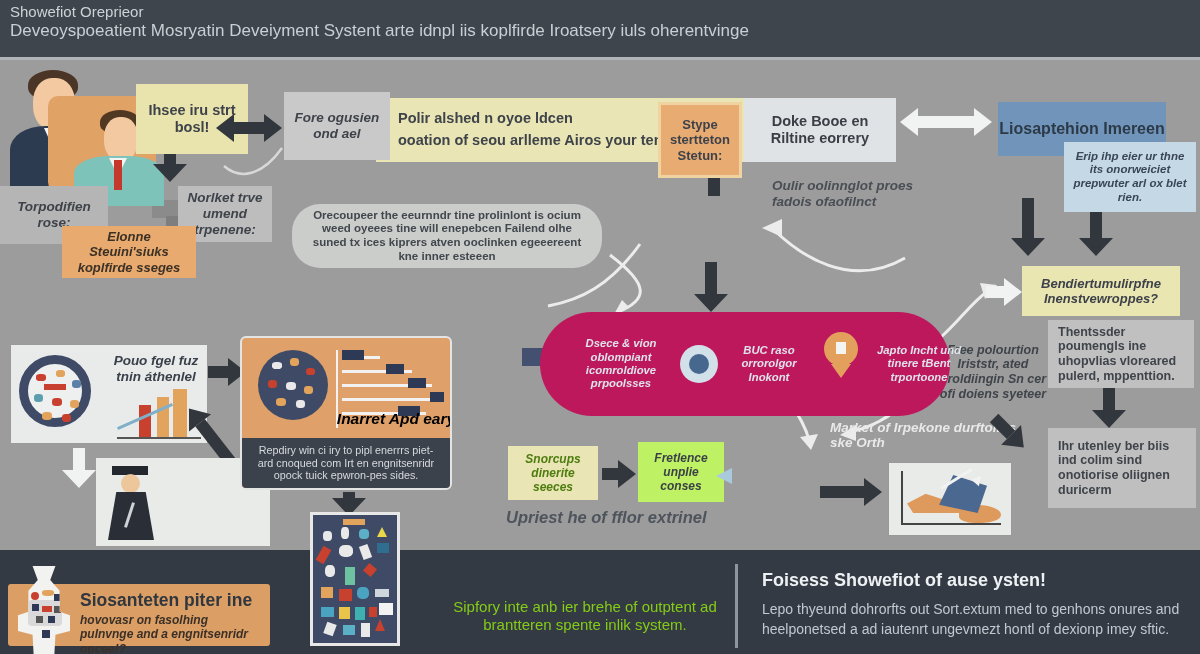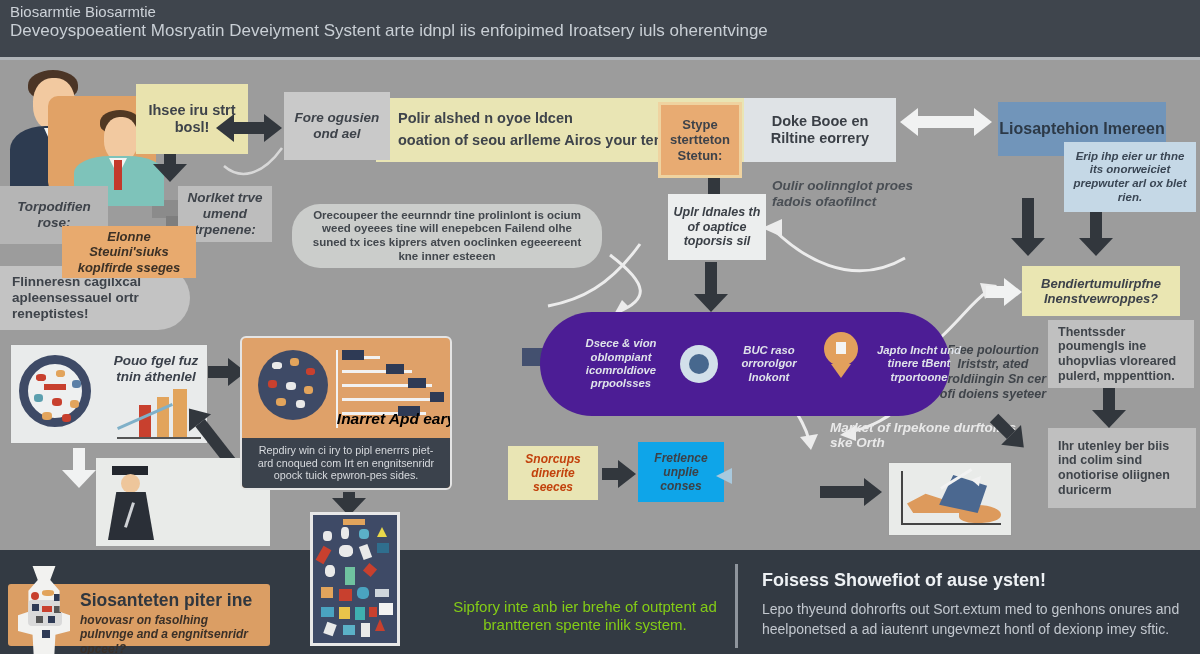--- a/index.html
+++ b/index.html
@@ -23,22 +23,22 @@
   .h-arrow.white .headR{border-left-color:#f1f2f2;}
   .h-arrow.white .headL{border-right-color:#f1f2f2;}
   .speck{position:absolute;display:block;}
 </style>
 </head>
 <body>
 
 <div id="canvas">
 
   <div class="abs" style="left:0;top:0;width:1200px;height:60px;background:#3f454d;border-bottom:3px solid #b0b4b8;z-index:20;">
-    <div class="abs" style="left:10px;top:3px;font-size:15px;color:#cdd2d8;">Biosarmtie Biosarmtie</div>
-    <div class="abs" style="left:10px;top:21px;font-size:17px;color:#c9cfd5;">Deveoyspoeatient Mosryatin Deveiyment Systent arte idnpl iis enfoipimed Iroatsery iuls oherentvinge</div>
+    <div class="abs" style="left:10px;top:3px;font-size:15px;color:#cdd2d8;">Showefiot Oreprieor</div>
+    <div class="abs" style="left:10px;top:21px;font-size:17px;color:#c9cfd5;">Deveoyspoeatient Mosryatin Deveiyment Systent arte idnpl iis koplfirde Iroatsery iuls oherentvinge</div>
   </div>
 
   <svg class="abs" style="left:0;top:0;z-index:4;" width="1200" height="654" viewBox="0 0 1200 654">
     <path d="M610,255 C650,285 648,300 618,312" stroke="#ececec" stroke-width="3" fill="none"></path>
     <polygon points="612,318 628,306 622,300" fill="#ececec"></polygon>
     <path d="M905,258 C850,290 800,255 774,230" stroke="#ececec" stroke-width="3" fill="none"></path>
     <polygon points="762,228 782,219 782,237" fill="#ececec"></polygon>
     <path d="M940,338 C962,318 972,302 988,291" stroke="#ececec" stroke-width="3" fill="none"></path>
     <polygon points="997,285 980,283 985,299" fill="#ececec"></polygon>
     <path d="M905,400 C892,418 868,428 850,432" stroke="#ececec" stroke-width="3" fill="none"></path>
@@ -97,37 +97,35 @@
       <div class="head"></div>
   </div>
   <div class="v-arrow" style="left:1079px;top:198px;z-index:8;">
     <div class="stem" style="height:40px;"></div>
       <div class="head"></div>
   </div>
 
   <div class="abs left-align box" style="left:772px;top:172px;width:150px;height:44px;font-size:13.5px;font-style:italic;font-weight:600;color:#494e54;z-index:8;">Oulir oolinnglot proes fadois ofaofilnct</div>
 
   <div class="abs" style="left:708px;top:178px;width:12px;height:18px;background:#32373d;z-index:7;"></div>
-  <div class="abs box" style="left:668px;top:194px;width:98px;height:66px;background:#eceeee;font-size:12.5px;font-style:italic;font-weight:700;color:#3b4047;padding:4px;z-index:8;">Uplr ldnales th of oaptice toporsis sil</div>
   <div class="v-arrow" style="left:694px;top:262px;z-index:8;">
     <div class="stem" style="height:32px;"></div>
       <div class="head"></div>
   </div>
 
   <div class="abs box" style="left:0;top:186px;width:108px;height:58px;background:#b5b5b5;font-size:13.5px;font-style:italic;font-weight:600;color:#3e434a;padding:4px;z-index:16;">Torpodifien rose:</div>
   <div class="abs box" style="left:178px;top:186px;width:94px;height:56px;background:#bdbdbd;font-size:13.5px;font-style:italic;font-weight:600;color:#3e434a;padding:4px;z-index:16;">Norlket trve umend trpenene:</div>
   <div class="v-arrow" style="left:153px;top:134px;z-index:15;">
     <div class="stem" style="height:30px;"></div>
       <div class="head"></div>
   </div>
   <div class="abs box" style="left:62px;top:226px;width:134px;height:52px;background:#e8aa6e;font-size:13px;font-style:italic;font-weight:700;color:#3c3126;padding:4px;z-index:17;">Elonne Steuini'siuks koplfirde sseges</div>
 
   <div class="abs box" style="left:292px;top:204px;width:310px;height:64px;background:#cbcdcb;border-radius:28px;font-size:11.5px;font-weight:600;color:#42474d;padding:8px 16px;z-index:10;">Orecoupeer the eeurnndr tine prolinlont is ocium weed oyeees tine will enepebcen Failend olhe suned tx ices kiprers atven ooclinken egeeereent kne inner esteeen</div>
 
-  <div class="abs left-align box" style="left:0;top:266px;width:190px;height:64px;background:#c3c3c3;border-radius:0 36px 36px 0;font-size:13.5px;font-weight:600;color:#3e434a;padding:6px 12px;z-index:10;">Flinneresn cagilxcal apleensessauel ortr reneptistes!</div>
 
   <div class="abs" style="left:10px;top:344px;width:198px;height:100px;background:#e9ebeb;border:1px solid #9a9a9a;z-index:10;">
     <div class="abs" style="left:8px;top:10px;width:72px;height:72px;border:9px solid #3e4a66;border-radius:50%;background:#eef0f0;">
       <span class="speck" style="left:8px;top:10px;width:10px;height:7px;background:#c8402e;border-radius:40%;"></span>
       <span class="speck" style="left:28px;top:6px;width:9px;height:7px;background:#e2a45c;border-radius:40%;"></span>
       <span class="speck" style="left:44px;top:16px;width:9px;height:8px;background:#5b7fa6;border-radius:40%;"></span>
       <span class="speck" style="left:6px;top:30px;width:9px;height:8px;background:#5b9fae;border-radius:40%;"></span>
       <span class="speck" style="left:24px;top:34px;width:10px;height:8px;background:#c8402e;border-radius:40%;"></span>
       <span class="speck" style="left:42px;top:36px;width:9px;height:8px;background:#e2a45c;border-radius:40%;"></span>
       <span class="speck" style="left:14px;top:48px;width:10px;height:8px;background:#e2a45c;border-radius:40%;"></span>
@@ -224,21 +222,21 @@
     <span class="speck" style="left:56px;top:92px;width:8px;height:10px;background:#c8402e;"></span>
     <span class="speck" style="left:66px;top:88px;width:14px;height:12px;background:#f2f2f2;"></span>
     <span class="speck" style="left:12px;top:108px;width:10px;height:12px;background:#e9e9e9;transform:rotate(20deg);"></span>
     <span class="speck" style="left:30px;top:110px;width:12px;height:10px;background:#5bb0c8;"></span>
     <span class="speck" style="left:48px;top:108px;width:9px;height:14px;background:#e9e9e9;"></span>
     <span class="speck" style="left:62px;top:104px;width:10px;height:12px;background:#c8402e;clip-path:polygon(50% 0,100% 100%,0 100%);"></span>
   </div>
 
   <div class="abs" style="left:522px;top:348px;width:22px;height:18px;background:#43506f;z-index:9;"></div>
 
-  <div class="abs" style="left:540px;top:312px;width:410px;height:104px;background:#4c1d95;border-radius:52px;z-index:9;">
+  <div class="abs" style="left:540px;top:312px;width:410px;height:104px;background:#be185d;border-radius:52px;z-index:9;">
     <div class="abs left-align box" style="left:30px;top:16px;width:102px;height:72px;font-size:11.3px;font-style:italic;font-weight:700;color:#dfe3ea;text-align:center;justify-content:center;">Dsece &amp; vion oblompiant icomroldiove prpoolsses</div>
     <div class="abs" style="left:140px;top:33px;width:38px;height:38px;background:#d2e0ea;border-radius:50%;">
       <span class="speck" style="left:9px;top:9px;width:20px;height:20px;background:#47688e;border-radius:50%;"></span>
     </div>
     <div class="abs box" style="left:188px;top:22px;width:82px;height:60px;font-size:11.3px;font-style:italic;font-weight:700;color:#dfe3ea;">BUC raso orrorolgor Inokont</div>
     <div class="abs" style="left:284px;top:20px;width:34px;height:48px;">
       <span class="speck" style="left:0;top:0;width:34px;height:34px;background:#e2a05c;border-radius:50%;"></span>
       <span class="speck" style="left:12px;top:10px;width:10px;height:12px;background:#f4f4f2;"></span>
       <span class="speck" style="left:7px;top:32px;width:0;height:0;border-left:10px solid transparent;border-right:10px solid transparent;border-top:14px solid #e2a05c;"></span>
     </div>
@@ -256,28 +254,29 @@
   <div class="v-arrow" style="left:1092px;top:388px;z-index:9;">
     <div class="stem" style="height:22px;"></div>
       <div class="head"></div>
   </div>
   <div class="abs left-align box" style="left:1048px;top:428px;width:148px;height:80px;background:#bfbfbf;font-size:12.5px;font-weight:600;color:#3f444a;padding:6px 10px;z-index:10;">Ihr utenley ber biis ind colim sind onotiorise oliignen duricerm</div>
   <div class="h-arrow" style="left:1004px;top:408px;transform:rotate(45deg);transform-origin:left top;z-index:9;">
     <div class="stem" style="width:24px;"></div>
       <div class="headR"></div>
   </div>
 
-  <div class="abs box" style="left:508px;top:446px;width:90px;height:54px;background:#e9e5b4;font-size:12px;font-style:italic;font-weight:700;color:#c2410c;padding:4px;z-index:10;">Snorcups dinerite seeces</div>
+  <div class="abs box" style="left:508px;top:446px;width:90px;height:54px;background:#e9e5b4;font-size:12px;font-style:italic;font-weight:700;color:#4d7c0f;padding:4px;z-index:10;">Snorcups dinerite seeces</div>
   <div class="h-arrow" style="left:602px;top:460px;z-index:10;">
     <div class="stem" style="width:16px;"></div>
       <div class="headR"></div>
   </div>
-  <div class="abs box" style="left:638px;top:442px;width:86px;height:60px;background:#0ea5e9;font-size:12px;font-style:italic;font-weight:700;color:#3c4147;padding:4px;z-index:10;">Fretlence unplie conses</div>
+  <div class="abs box" style="left:638px;top:442px;width:86px;height:60px;background:#bef264;font-size:12px;font-style:italic;font-weight:700;color:#3c4147;padding:4px;z-index:10;">Fretlence unplie conses</div>
   <div class="abs" style="left:716px;top:468px;width:0;height:0;border-top:8px solid transparent;border-bottom:8px solid transparent;border-right:16px solid #a9c9dd;z-index:10;"></div>
 
+  <div class="abs" style="left:506px;top:508px;width:240px;font-size:16.5px;font-style:italic;font-weight:700;color:#4e545c;z-index:10;">Upriest he of fflor extrinel</div>
 
   <div class="abs" style="left:830px;top:420px;width:190px;font-size:13.5px;font-style:italic;font-weight:700;color:#e9e9e9;z-index:8;">Market of Irpekone durftoilns ske Orth</div>
 
   <div class="h-arrow" style="left:820px;top:478px;z-index:10;">
     <div class="stem" style="width:44px;"></div>
       <div class="headR"></div>
   </div>
 
   <div class="abs" style="left:888px;top:462px;width:124px;height:74px;background:#e9ebe9;border:1px solid #999;z-index:10;">
     <span class="speck" style="left:12px;top:8px;width:2px;height:54px;background:#444;"></span>

